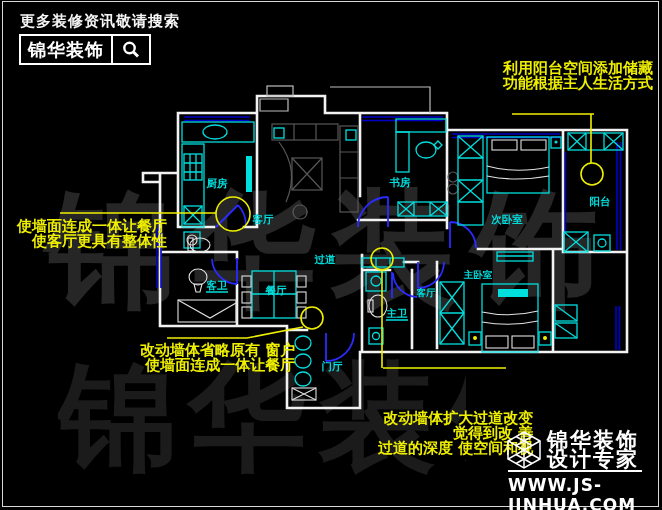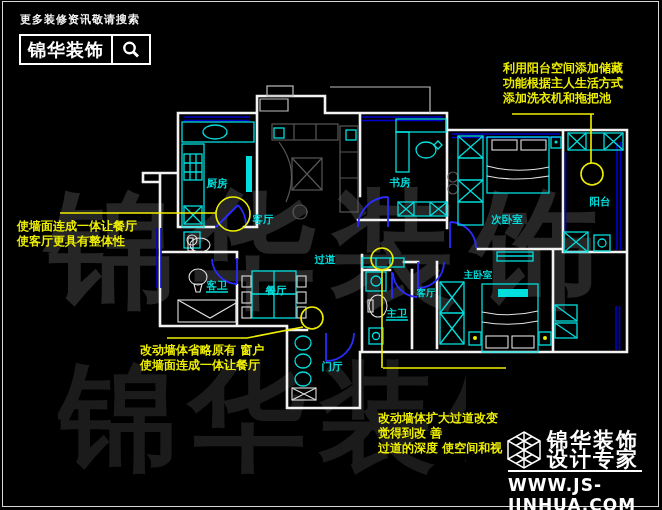--- a/index.html
+++ b/index.html
@@ -18,24 +18,24 @@
   .door{stroke:#2b2bff;stroke-width:1.8;fill:none;}
   .fix{stroke:#00dede;stroke-width:1.3;fill:none;}
   .fixf{fill:#00dede;stroke:none;}
   .wfix{stroke:#e0e0e0;stroke-width:1.1;fill:none;}
   .gray{stroke:#585858;stroke-width:1.2;fill:none;}
   .rl{font-weight:bold;font-size:10.5px;fill:#00dede;}
   .rls{font-weight:bold;font-size:9.5px;fill:#00dede;}
   .ylw{stroke:#efef00;stroke-width:1.6;fill:none;}
   .ydot{fill:#efef00;stroke:none;}
   
-  .ann{position:absolute;color:#eeee00;font-weight:bold;font-size:12px;line-height:15px;
-       white-space:nowrap;z-index:3;}
-  
-  .tagline{position:absolute;left:20px;top:12px;color:#f5f5f5;font-weight:bold;font-size:11px;
+  .ann{position:absolute;color:#eeee00;font-weight:bold;font-size:15px;line-height:15px;
+       white-space:nowrap;z-index:3;text-align:right;}
+  
+  .tagline{position:absolute;left:20px;top:12px;color:#f5f5f5;font-weight:bold;font-size:15px;
            letter-spacing:1px;z-index:4;}
   .logo-box{position:absolute;left:19px;top:34px;width:128px;height:27px;border:2px solid #fff;
             display:flex;align-items:stretch;z-index:4;}
   .logo-brand{flex:1;color:#fff;font-weight:bold;font-size:18px;line-height:27px;text-align:center;letter-spacing:1px;}
   .logo-search{width:36px;border-left:2px solid #fff;display:flex;align-items:center;justify-content:center;}
   
   .f-brand{position:absolute;left:547px;color:#fff;font-weight:bold;font-size:21px;letter-spacing:2px;z-index:4;line-height:20px;}
   .f-line{position:absolute;left:508px;top:470px;width:134px;height:2px;background:#fff;z-index:4;}
   .f-url{position:absolute;left:508px;top:475px;color:#fff;font-weight:bold;font-size:17px;letter-spacing:1px;z-index:4;}
   .cube{position:absolute;left:504px;top:430px;z-index:4;}
@@ -203,21 +203,20 @@
       <circle class="ylw" cx="382" cy="259" r="11"></circle>
       <circle class="ylw" cx="592" cy="174" r="11"></circle>
       <path class="ylw" d="M60,213 H216 M512,114 H594 M591,114 V163
         M167,338 H247 L303,327 M382,270 V368 M383,368 H506"></path>
     </g>
   </svg>
 
   <div class="ann" style="left:503px;top:61px;">
     <div>利用阳台空间添加储藏</div>
     <div>功能根据主人生活方式</div>
-    <div>添加洗衣机和拖把池</div>
   </div>
   <div class="ann" style="left:17px;top:219px;">
     <div>使墙面连成一体让餐厅</div>
     <div>使客厅更具有整体性</div>
   </div>
   <div class="ann" style="left:140px;top:343px;">
     <div>改动墙体省略原有 窗户</div>
     <div>使墙面连成一体让餐厅</div>
   </div>
   <div class="ann" style="left:378px;top:371px;margin-top:40px;">

